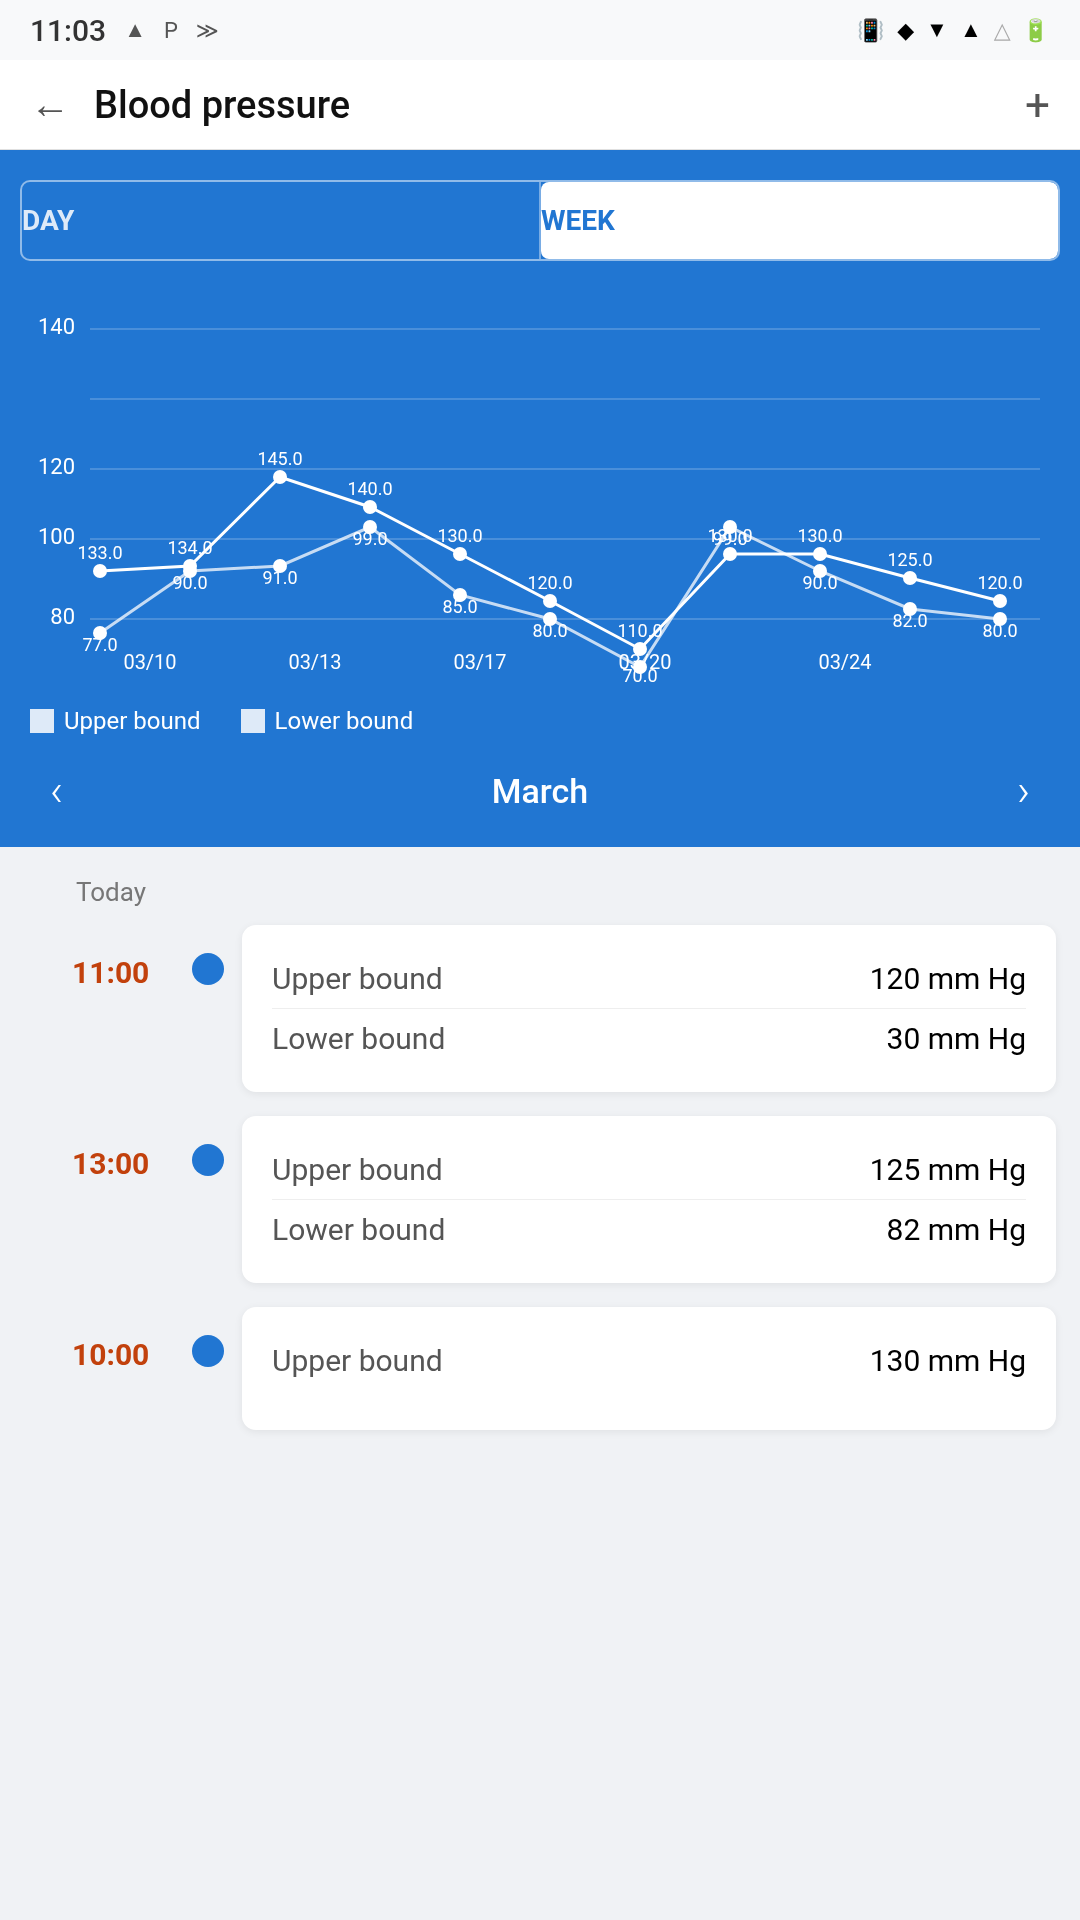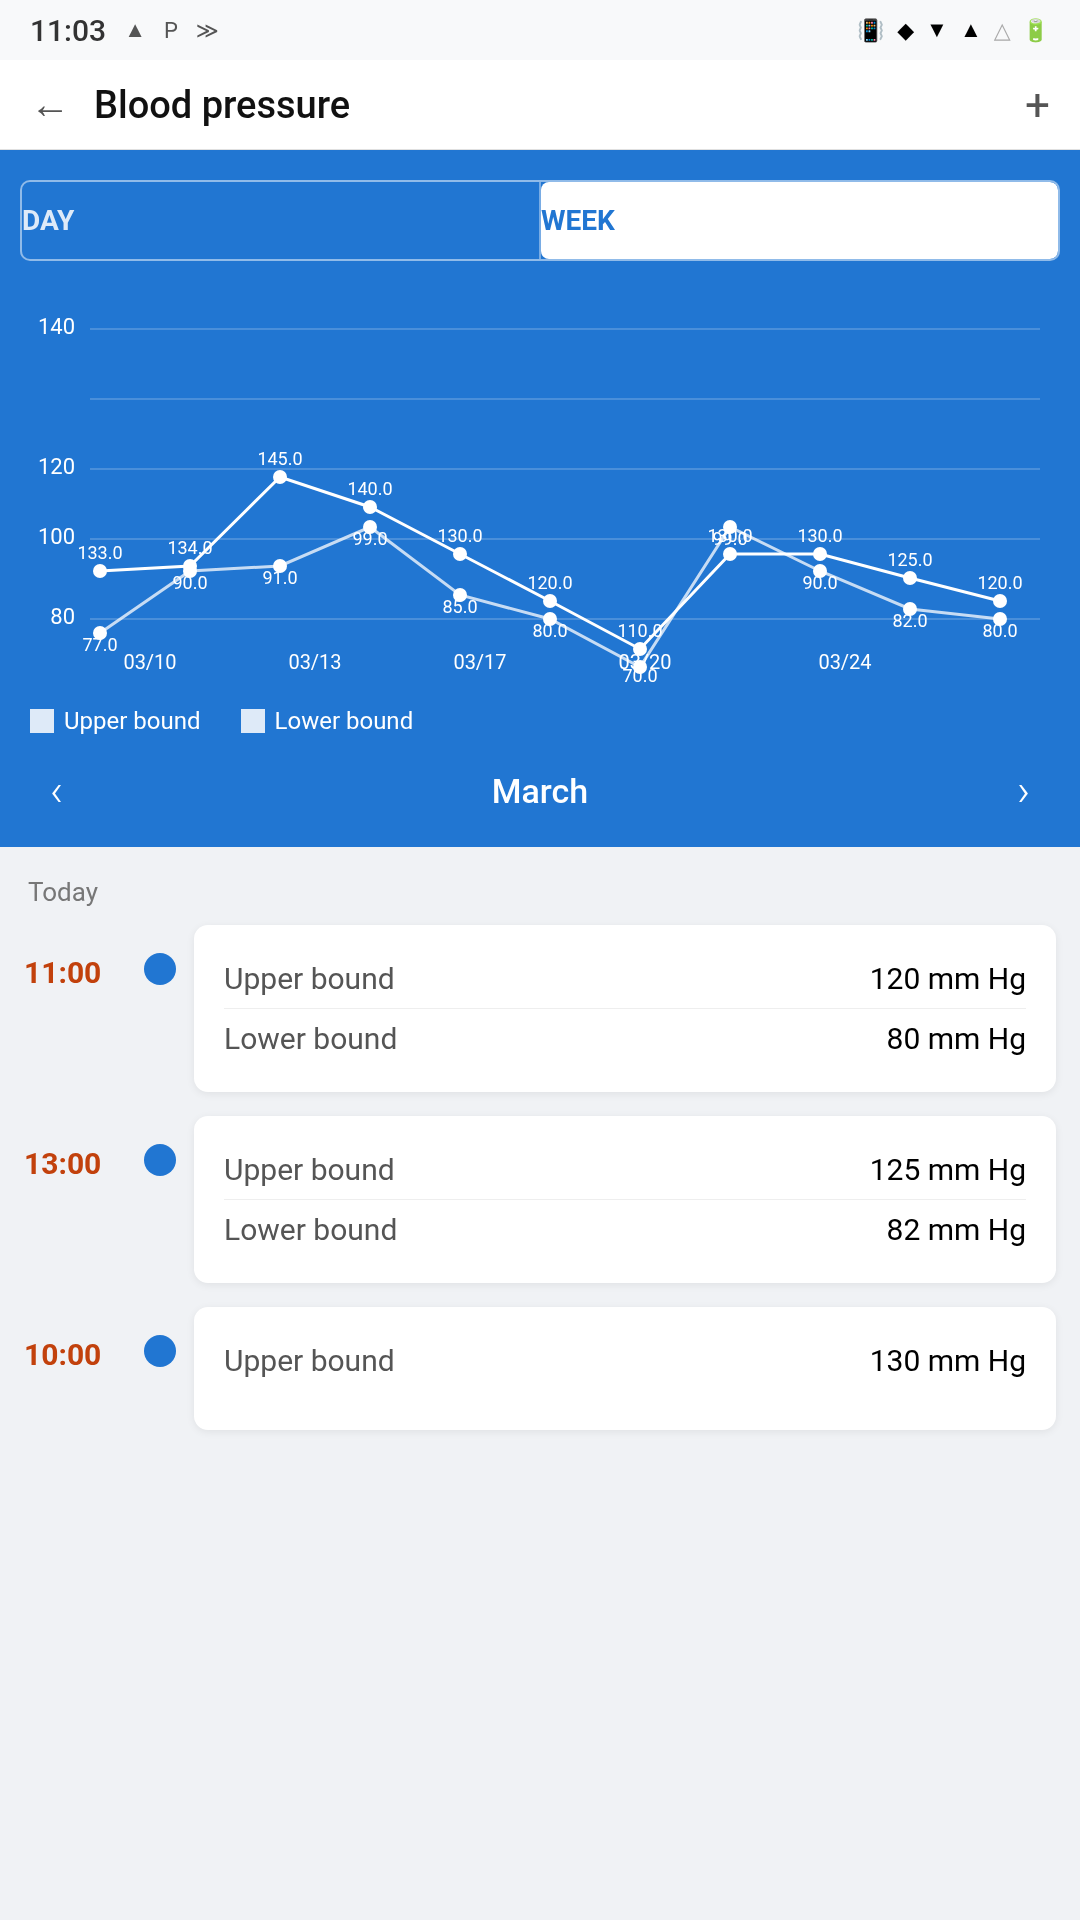--- a/index.html
+++ b/index.html
@@ -135,20 +135,21 @@
     }
     .month-nav-label {
       font-size: 34px;
       font-weight: 500;
     }
 
     
     .list-section {
       background: #f0f2f5;
       padding: 30px 24px 0;
+      margin-left: 48px;
     }
     .section-label {
       font-size: 26px;
       color: #777;
       margin-bottom: 18px;
       padding-left: 4px;
     }
     .reading-row {
       display: flex;
       align-items: flex-start;
@@ -337,21 +338,21 @@
   <div class="reading-row">
     <span class="reading-time">11:00</span>
     <div class="reading-dot"></div>
     <div class="reading-card">
       <div class="reading-card-row">
         <span class="reading-label">Upper bound</span>
         <span class="reading-value">120 mm Hg</span>
       </div>
       <div class="reading-card-row">
         <span class="reading-label">Lower bound</span>
-        <span class="reading-value">80 mm Hg</span>
+        <span class="reading-value">30 mm Hg</span>
       </div>
     </div>
   </div>
 
   <div class="reading-row">
     <span class="reading-time">13:00</span>
     <div class="reading-dot"></div>
     <div class="reading-card">
       <div class="reading-card-row">
         <span class="reading-label">Upper bound</span>

